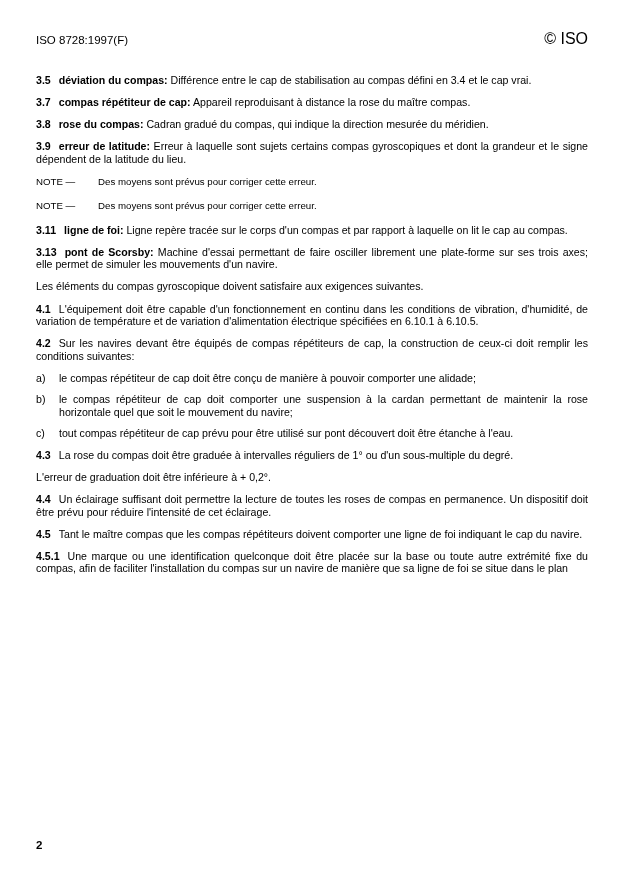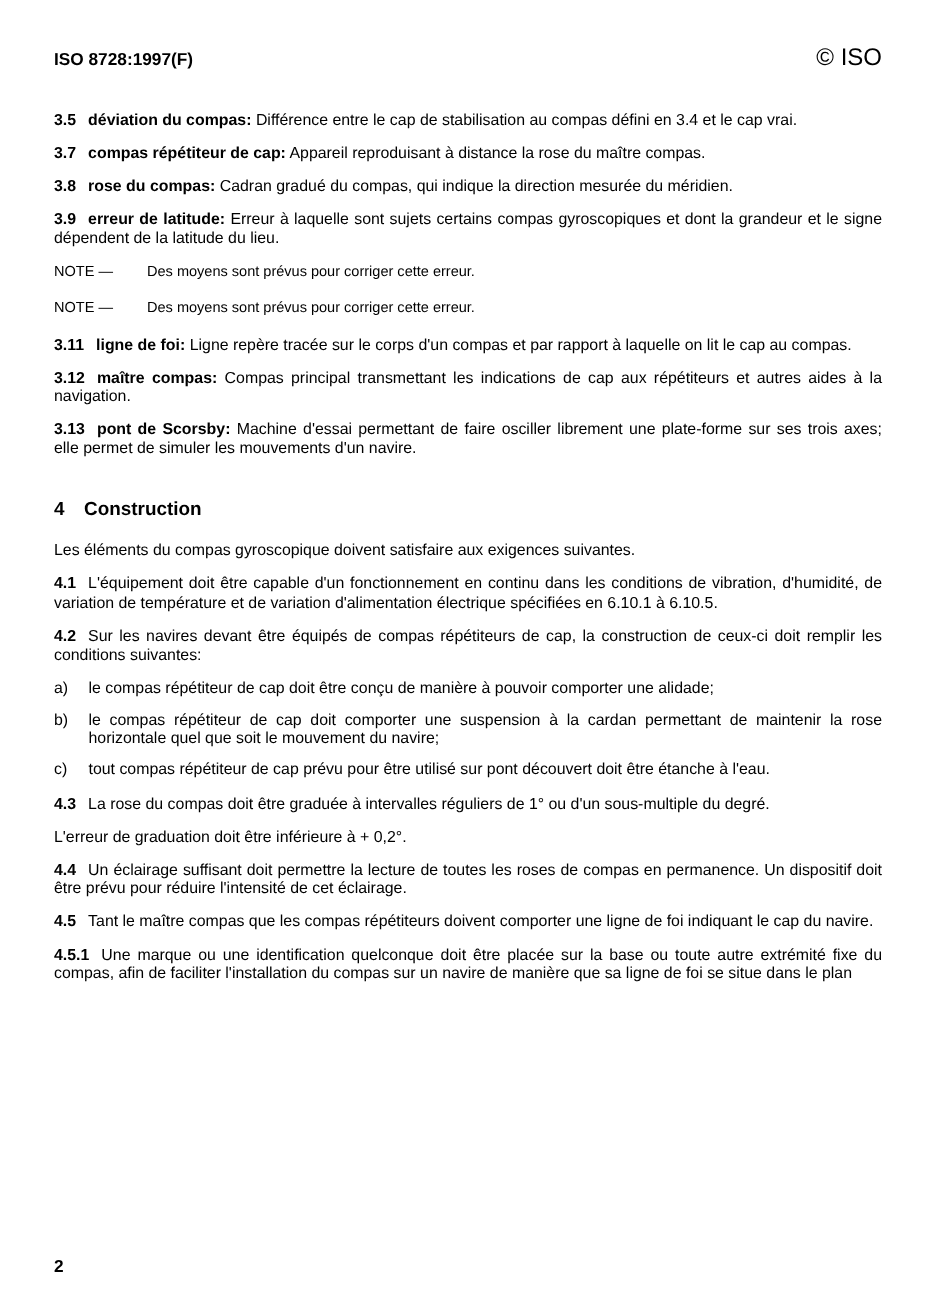--- a/index.html
+++ b/index.html
@@ -18,21 +18,21 @@
     padding: 30px 34px 0 36px;
     overflow: hidden;
   }
   .page-header {
     display: flex;
     justify-content: space-between;
     align-items: baseline;
     font-size: 11.5px;
     margin-bottom: 26px;
   }
-  .doc-ref { font-weight: bold; text-align: center; }
+  .doc-ref { font-weight: normal; text-align: center; }
   .copyright { font-weight: normal; font-size: 16px; }
   .content {
     font-size: 10.6px;
     line-height: 12.6px;
   }
   .p {
     margin: 9.5px 0;
     text-align: justify;
   }
   .num {
@@ -95,25 +95,23 @@
 
     <p class="p"><span class="num">3.9</span><span class="term">erreur de latitude:</span> <span>Erreur à laquelle sont sujets certains compas gyroscopiques et dont la grandeur et le signe dépendent de la latitude du lieu.</span></p>
 
     <p class="note"><span class="note-label">NOTE —</span> <span>Des moyens sont prévus pour corriger cette erreur.</span></p>
 
 
     <p class="note"><span class="note-label">NOTE —</span> <span>Des moyens sont prévus pour corriger cette erreur.</span></p>
 
     <p class="p"><span class="num">3.11</span><span class="term">ligne de foi:</span> <span>Ligne repère tracée sur le corps d'un compas et par rapport à laquelle on lit le cap au compas.</span></p>
 
-    <p class="p"><span class="num">3.12</span><span class="term">maître compas:</span> <span>Compas principal transmettant les indications de cap aux répétiteurs et autres aides à la navigation.</span></p>
 
     <p class="p"><span class="num">3.13</span><span class="term">pont de Scorsby:</span> <span>Machine d'essai permettant de faire osciller librement une plate-forme sur ses trois axes; elle permet de simuler les mouvements d'un navire.</span></p>
 
-    <h2 class="h2"><span class="h2-num">4</span><span>Construction</span></h2>
 
     <p class="p"><span>Les éléments du compas gyroscopique doivent satisfaire aux exigences suivantes.</span></p>
 
     <p class="p"><span class="num">4.1</span><span>L'équipement doit être capable d'un fonctionnement en continu dans les conditions de vibration, d'humidité, de variation de température et de variation d'alimentation électrique spécifiées en 6.10.1 à 6.10.5.</span></p>
 
     <p class="p"><span class="num">4.2</span><span>Sur les navires devant être équipés de compas répétiteurs de cap, la construction de ceux-ci doit remplir les conditions suivantes:</span></p>
 
     <div class="li">
         <span class="marker">a)</span>
         <span class="li-text">le compas répétiteur de cap doit être conçu de manière à pouvoir comporter une alidade;</span>

